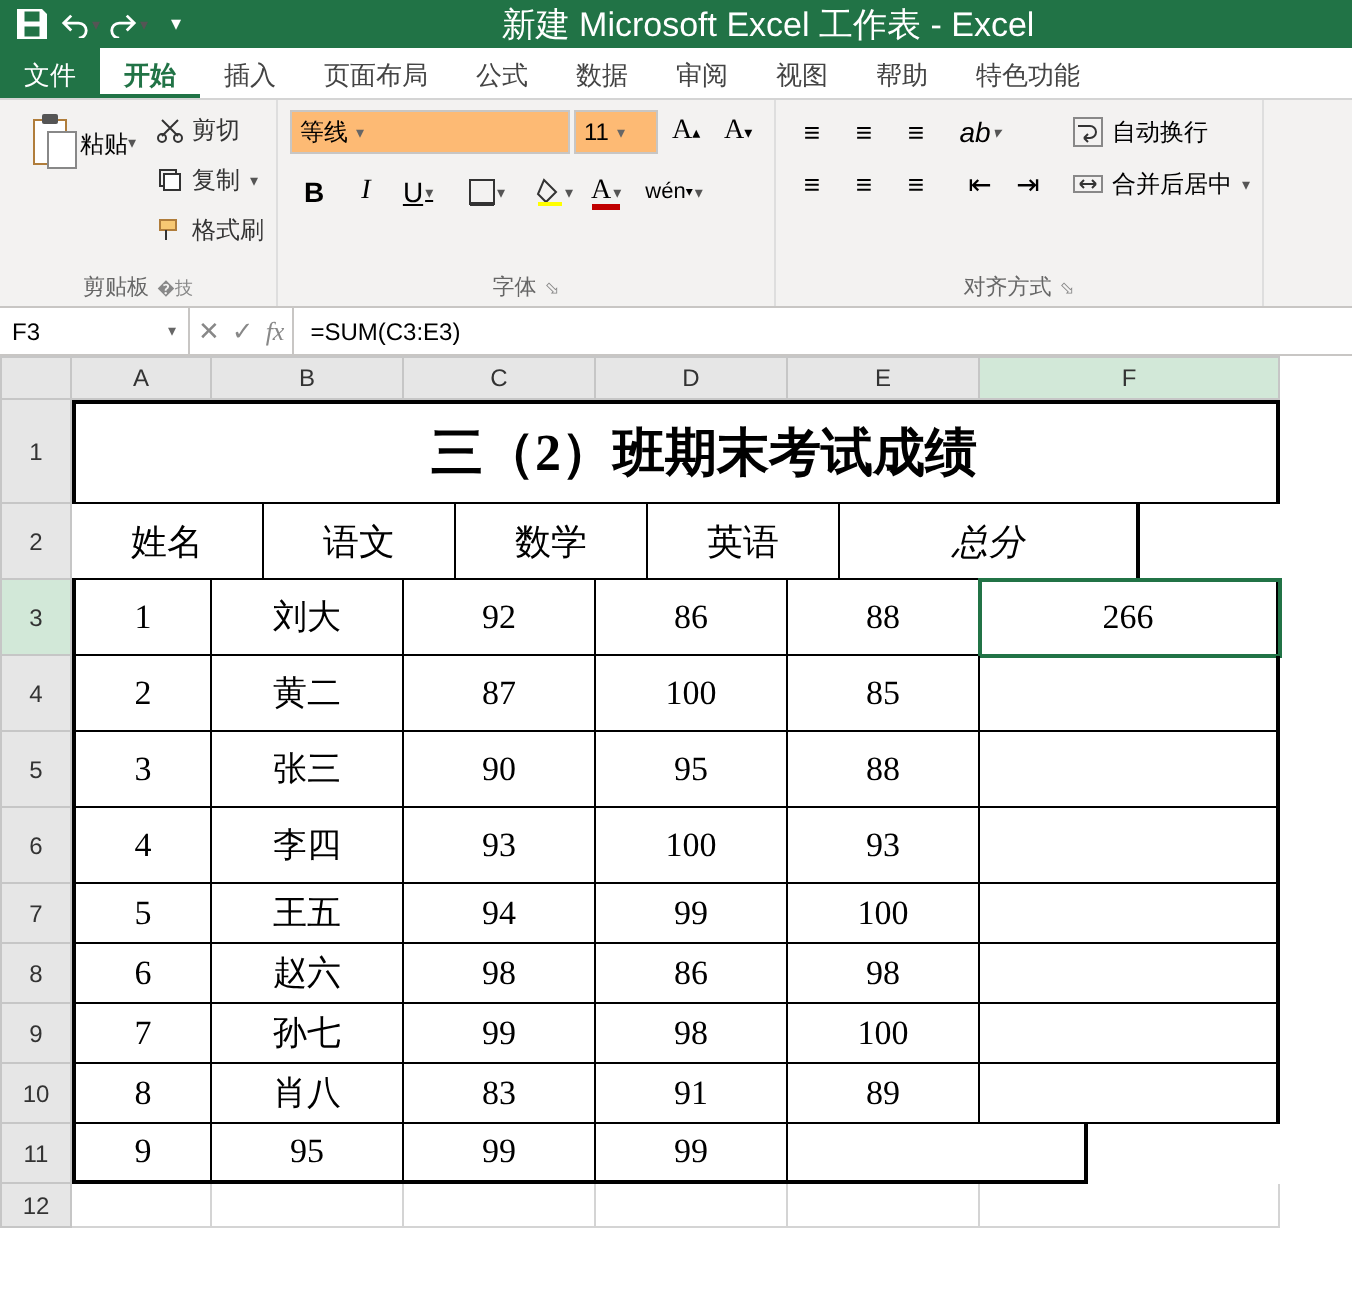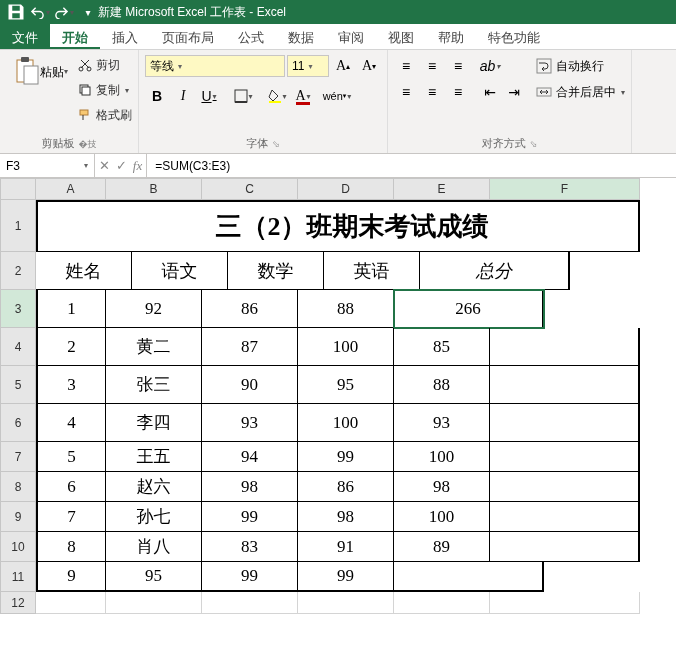--- a/index.html
+++ b/index.html
@@ -2,21 +2,21 @@
 <html><head>
 <meta charset="utf-8">
 <style>
   * { box-sizing: border-box; margin: 0; padding: 0; }
   body { font-family: "Microsoft YaHei", "SimSun", Arial, sans-serif; font-size: 12px; background: #fff; overflow: hidden; width: 676px; height: 654px; }
 
   
   .titlebar { background: #217346; color: #fff; height: 24px; display: flex; align-items: center; padding: 0 6px; }
   .titlebar .qat { display: flex; gap: 4px; align-items: center; }
   .qat-btn { width: 20px; height: 20px; display: flex; align-items: center; justify-content: center; color: #fff; cursor: pointer; }
-  .titlebar .title { flex: 1; font-size: 12px; }
+  .titlebar .title { flex: 1; text-align: center; font-size: 17px; }
 
   
   .ribbon-tabs { background: #fff; height: 26px; display: flex; align-items: stretch; border-bottom: 1px solid #d4d4d4; }
   .ribbon-tab { padding: 5px 12px; font-size: 13px; color: #444; cursor: pointer; }
   .ribbon-tab.file { background: #217346; color: #fff; }
   .ribbon-tab.active { color: #217346; font-weight: bold; border-bottom: 2px solid #217346; }
 
   
   .ribbon { background: #f3f2f1; height: 104px; display: flex; border-bottom: 1px solid #c8c6c4; }
   .group { border-right: 1px solid #dedede; display: flex; flex-direction: column; justify-content: space-between; padding: 4px 6px 2px 6px; }
@@ -25,21 +25,21 @@
   .group-label .launcher { font-size: 9px; color: #888; cursor: pointer; }
 
   .big-btn { display: flex; flex-direction: row; align-items: center; padding: 2px 6px; cursor: pointer; }
   .big-btn svg { width: 28px; height: 30px; }
   .big-btn span.lbl { font-size: 12px; margin-top: 2px; }
   .col { display: flex; flex-direction: column; gap: 3px; }
   .small-item { display: flex; align-items: center; gap: 4px; font-size: 12px; color: #333; cursor: pointer; height: 22px; }
   .small-item svg { width: 14px; height: 14px; }
 
   .font-row { display: flex; align-items: center; gap: 2px; }
-  .combo { border: 1px solid #c8c6c4; background: #fef9c3; height: 22px; font-size: 12px; display: flex; align-items: center; padding: 0 4px; cursor: pointer; }
+  .combo { border: 1px solid #c8c6c4; background: #fdba74; height: 22px; font-size: 12px; display: flex; align-items: center; padding: 0 4px; cursor: pointer; }
   .combo .arrow { font-size: 8px; color: #666; margin-left: 4px; }
   .font-btn { width: 24px; height: 24px; display: flex; align-items: center; justify-content: center; cursor: pointer; font-size: 14px; }
   .dd::after { content: "▾"; font-size: 8px; color: #555; margin-left: 1px; }
 
   .align-grid { display: grid; grid-template-columns: repeat(3,24px); grid-template-rows: repeat(2,24px); gap: 2px; }
   .align-grid .font-btn { width: 24px; height: 24px; }
   .indent-col { display: flex; flex-direction: column; gap: 2px; margin-left: 4px; }
   .wrap-col { display: flex; flex-direction: column; gap: 2px; margin-left: 6px; }
   .wrap-item { display:flex;align-items:center;gap:4px;font-size:12px; height:24px; cursor:pointer; }
 
@@ -276,20 +276,21 @@
         <div class="row-h" style="height: 38px;">2</div>
         <div class="cell cB" style="height: 38px; border-bottom: 1px solid rgb(0, 0, 0); border-right: 1px solid rgb(0, 0, 0); font-size: 18px;">姓名</div>
         <div class="cell cC" style="height: 38px; border-bottom: 1px solid rgb(0, 0, 0); border-right: 1px solid rgb(0, 0, 0); font-size: 18px;">语文</div>
         <div class="cell cD" style="height: 38px; border-bottom: 1px solid rgb(0, 0, 0); border-right: 1px solid rgb(0, 0, 0); font-size: 18px;">数学</div>
         <div class="cell cE" style="height: 38px; border-bottom: 1px solid rgb(0, 0, 0); border-right: 1px solid rgb(0, 0, 0); font-size: 18px;">英语</div>
         <div class="cell cF" style="height: 38px; border-bottom: 1px solid rgb(0, 0, 0); border-right: 2px solid rgb(0, 0, 0); font-size: 18px; font-style: italic;">总分</div>
       </div>
       <div class="row-wrap">
         <div class="row-h" style="height: 38px; background: rgb(210, 232, 216);">3</div>
         <div class="cell data-cell cA" style="height: 38px; border-bottom: 1px solid rgb(0, 0, 0); border-right: 1px solid rgb(0, 0, 0); border-left: 2px solid rgb(0, 0, 0);">1</div>
+        <div class="cell data-cell cB" style="height: 38px; border-bottom: 1px solid rgb(0, 0, 0); border-right: 1px solid rgb(0, 0, 0);">刘大</div>
         <div class="cell data-cell cC" style="height: 38px; border-bottom: 1px solid rgb(0, 0, 0); border-right: 1px solid rgb(0, 0, 0);">92</div>
         <div class="cell data-cell cD" style="height: 38px; border-bottom: 1px solid rgb(0, 0, 0); border-right: 1px solid rgb(0, 0, 0);">86</div>
         <div class="cell data-cell cE" style="height: 38px; border-bottom: 1px solid rgb(0, 0, 0); border-right: 1px solid rgb(0, 0, 0);">88</div>
         <div class="cell data-cell cF selected-cell" style="height: 38px; border-bottom: 1px solid rgb(0, 0, 0); border-right: 2px solid rgb(0, 0, 0);">266</div>
       </div>
       <div class="row-wrap">
         <div class="row-h" style="height: 38px;">4</div>
         <div class="cell data-cell cA" style="height: 38px; border-bottom: 1px solid rgb(0, 0, 0); border-right: 1px solid rgb(0, 0, 0); border-left: 2px solid rgb(0, 0, 0);">2</div>
         <div class="cell data-cell cB" style="height: 38px; border-bottom: 1px solid rgb(0, 0, 0); border-right: 1px solid rgb(0, 0, 0);">黄二</div>
         <div class="cell data-cell cC" style="height: 38px; border-bottom: 1px solid rgb(0, 0, 0); border-right: 1px solid rgb(0, 0, 0);">87</div>

